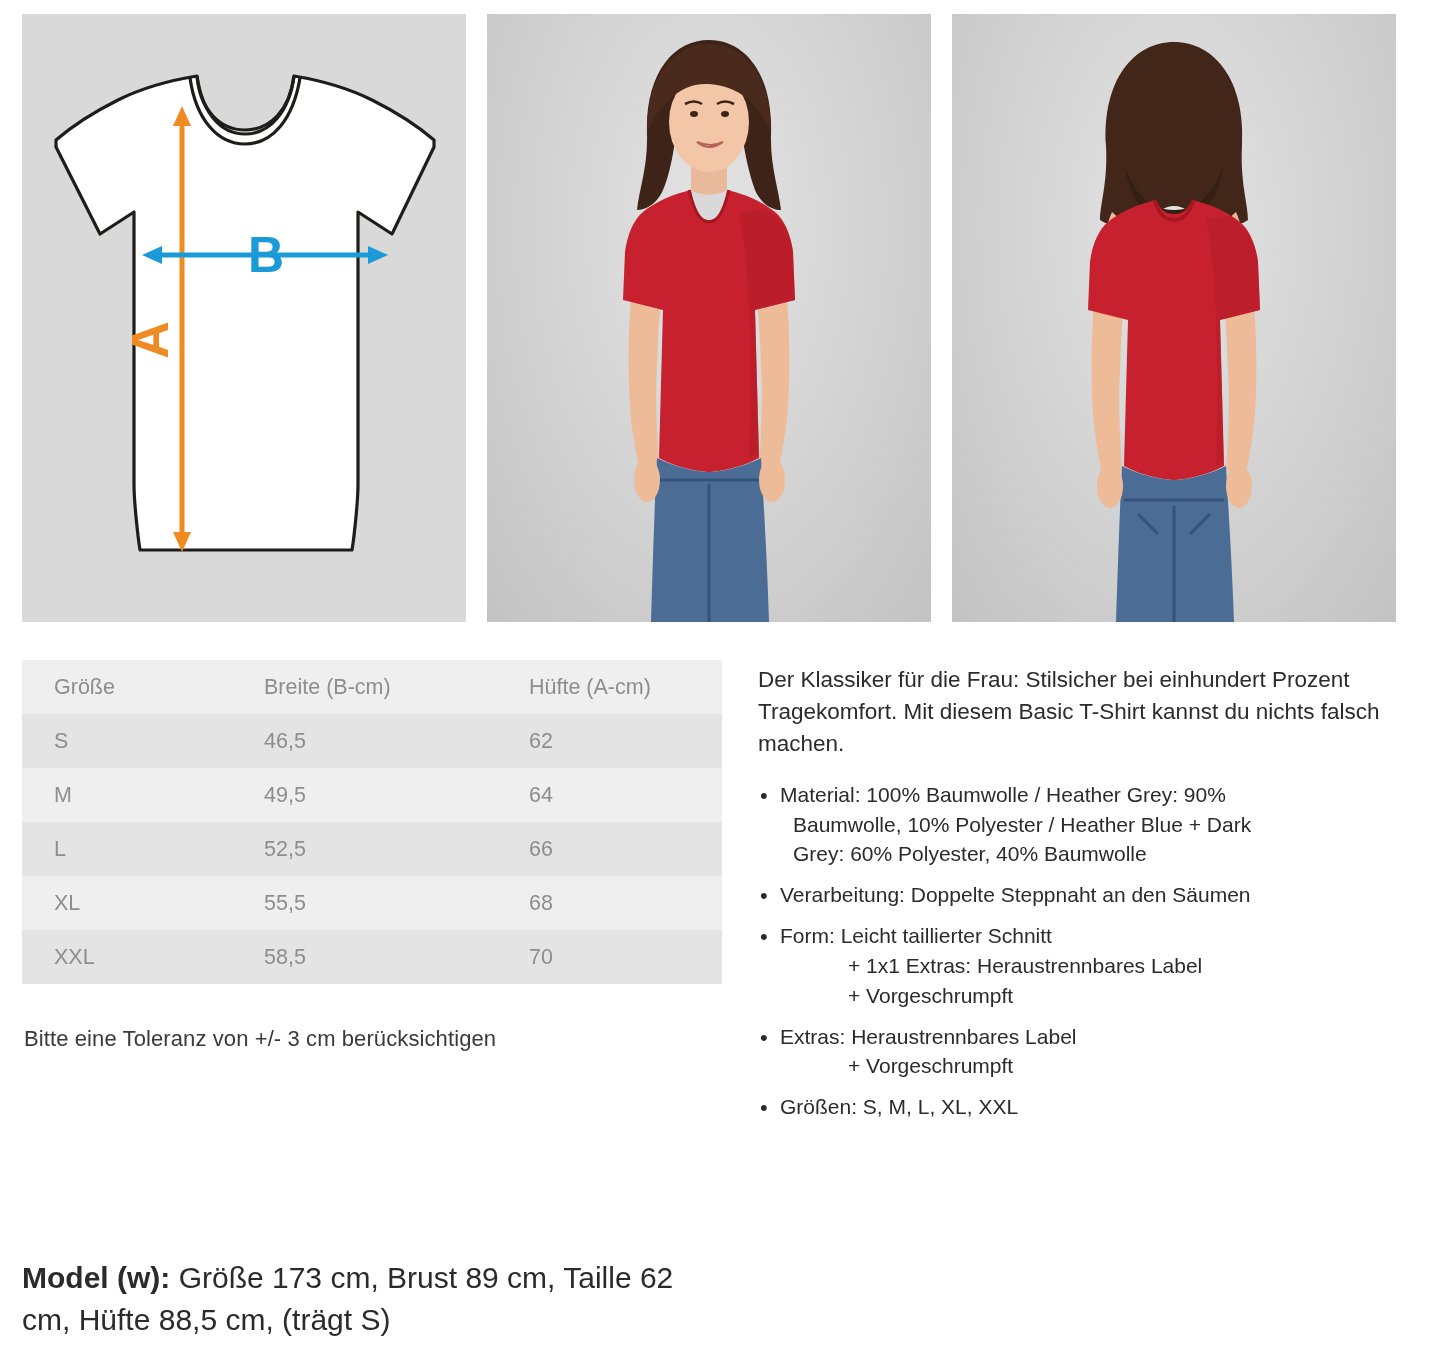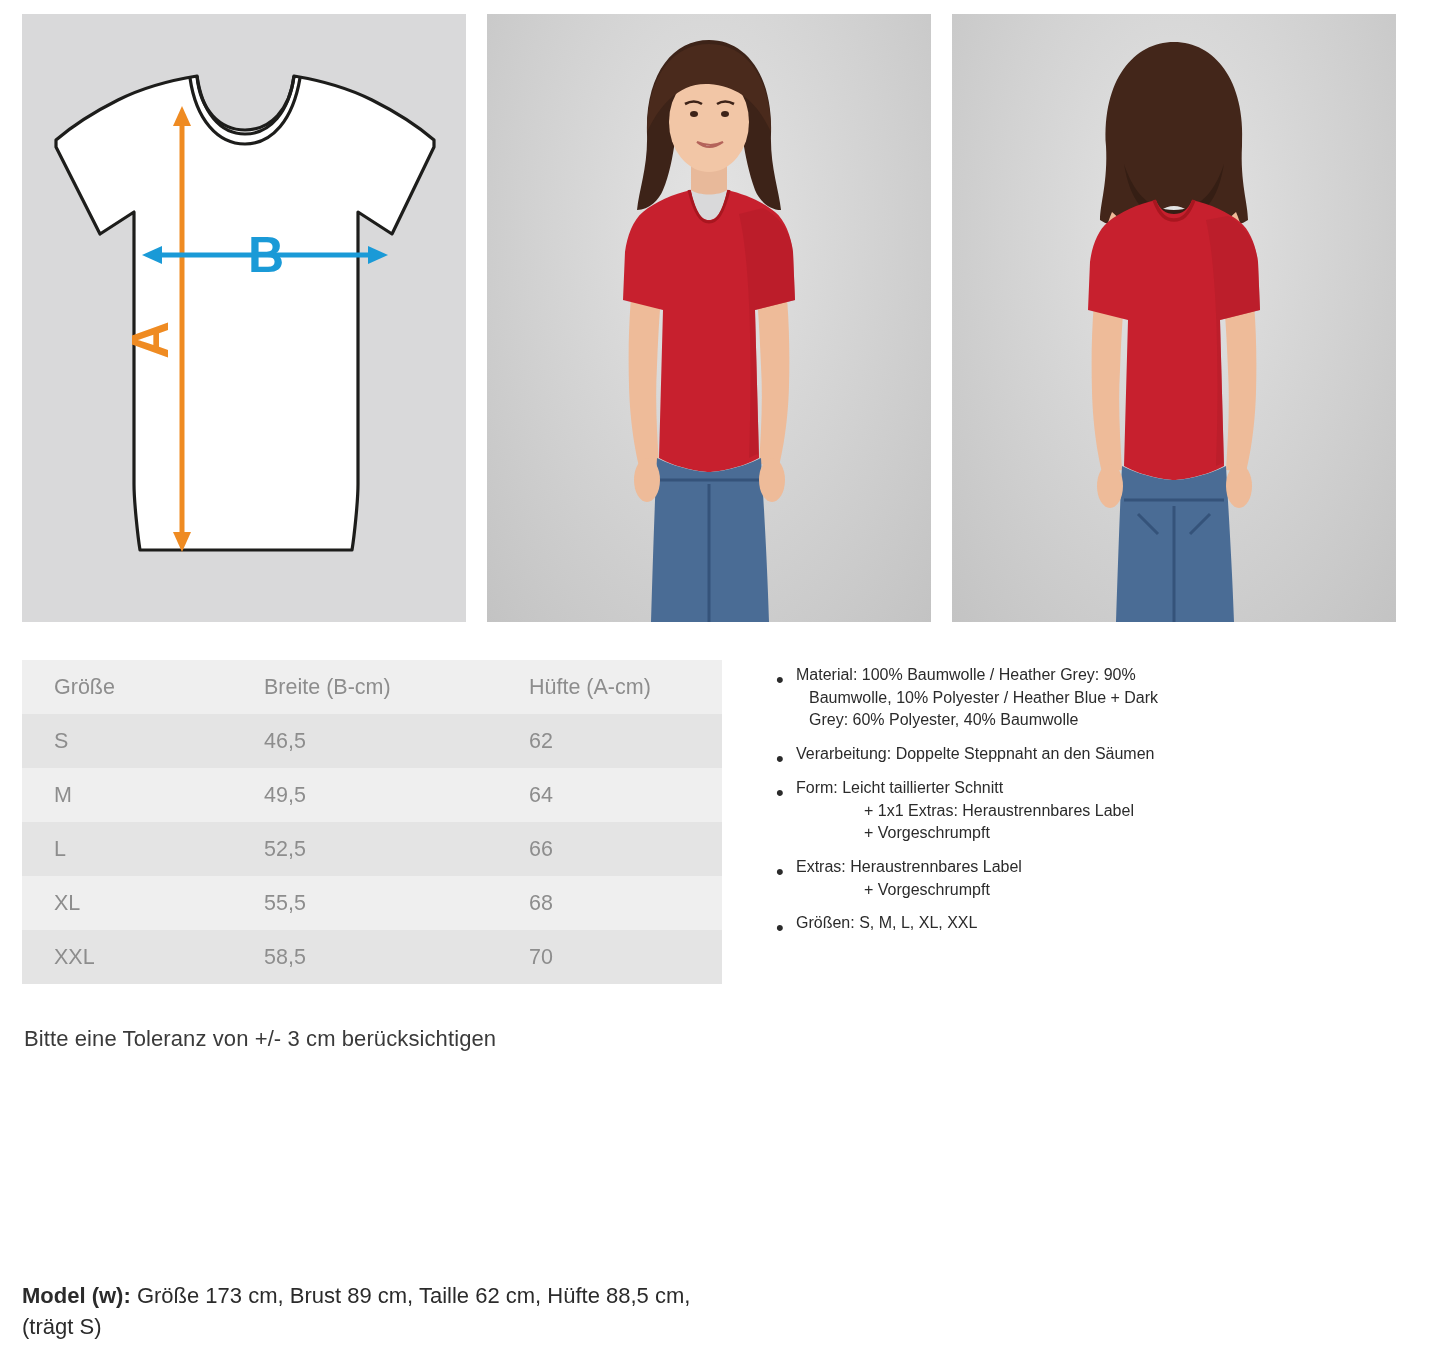--- a/index.html
+++ b/index.html
@@ -43,21 +43,21 @@
     position: absolute;
     inset: 0;
     background: radial-gradient(ellipse at 50% 35%, #e4e4e4 0%, #d2d2d2 55%, #c3c3c3 100%);
   }
 
   
   .lower {
     display: flex;
     padding: 38px 22px 0 22px;
     box-sizing: border-box;
-    gap: 52px;
+    gap: 36px;
   }
   .left-col { width: 700px; flex: 0 0 auto; }
   .right-col { width: 662px; flex: 0 0 auto; padding-top: 4px; }
 
   
   table.size-table {
     border-collapse: collapse;
     width: 700px;
     table-layout: fixed;
   }
@@ -83,42 +83,42 @@
     margin-top: 42px;
     padding-left: 2px;
     letter-spacing: 0.1px;
   }
 
   .model-info {
     position: absolute;
     left: 22px;
     bottom: 26px;
     width: 700px;
-    font-size: 22px;
+    font-size: 30px;
     line-height: 1.42;
     color: #2b2b2b;
   }
   .model-info b { font-weight: 700; }
 
   
   .desc-intro {
     font-size: 22.5px;
     line-height: 1.42;
     color: #2b2b2b;
     margin: 0 0 20px 0;
   }
   ul.features {
     list-style: none;
     margin: 0;
     padding: 0;
   }
   ul.features > li {
     position: relative;
     padding-left: 22px;
-    font-size: 16px;
+    font-size: 21px;
     line-height: 1.42;
     color: #2b2b2b;
     margin-bottom: 11px;
   }
   ul.features > li::before {
     content: "•";
     position: absolute;
     left: 2px;
     top: 0;
     font-size: 22px;
@@ -299,20 +299,21 @@
           <td>58,5</td>
           <td>70</td>
         </tr>
       </tbody>
     </table>
 
     <div class="tolerance">Bitte eine Toleranz von +/- 3 cm berücksichtigen</div>
   </div>
 
   <div class="right-col">
+    <p class="desc-intro">Der Klassiker für die Frau: Stilsicher bei einhundert Prozent Tragekomfort. Mit diesem Basic T-Shirt kannst du nichts falsch machen.</p>
 
     <ul class="features">
       <li>
         <span>Material: 100% Baumwolle / Heather Grey: 90%</span>
         <span class="cont-line">Baumwolle, 10%  Polyester / Heather Blue + Dark</span>
         <span class="cont-line">Grey: 60% Polyester, 40% Baumwolle</span>
       </li>
       <li>
         <span>Verarbeitung: Doppelte Steppnaht an den Säumen</span>
       </li>

